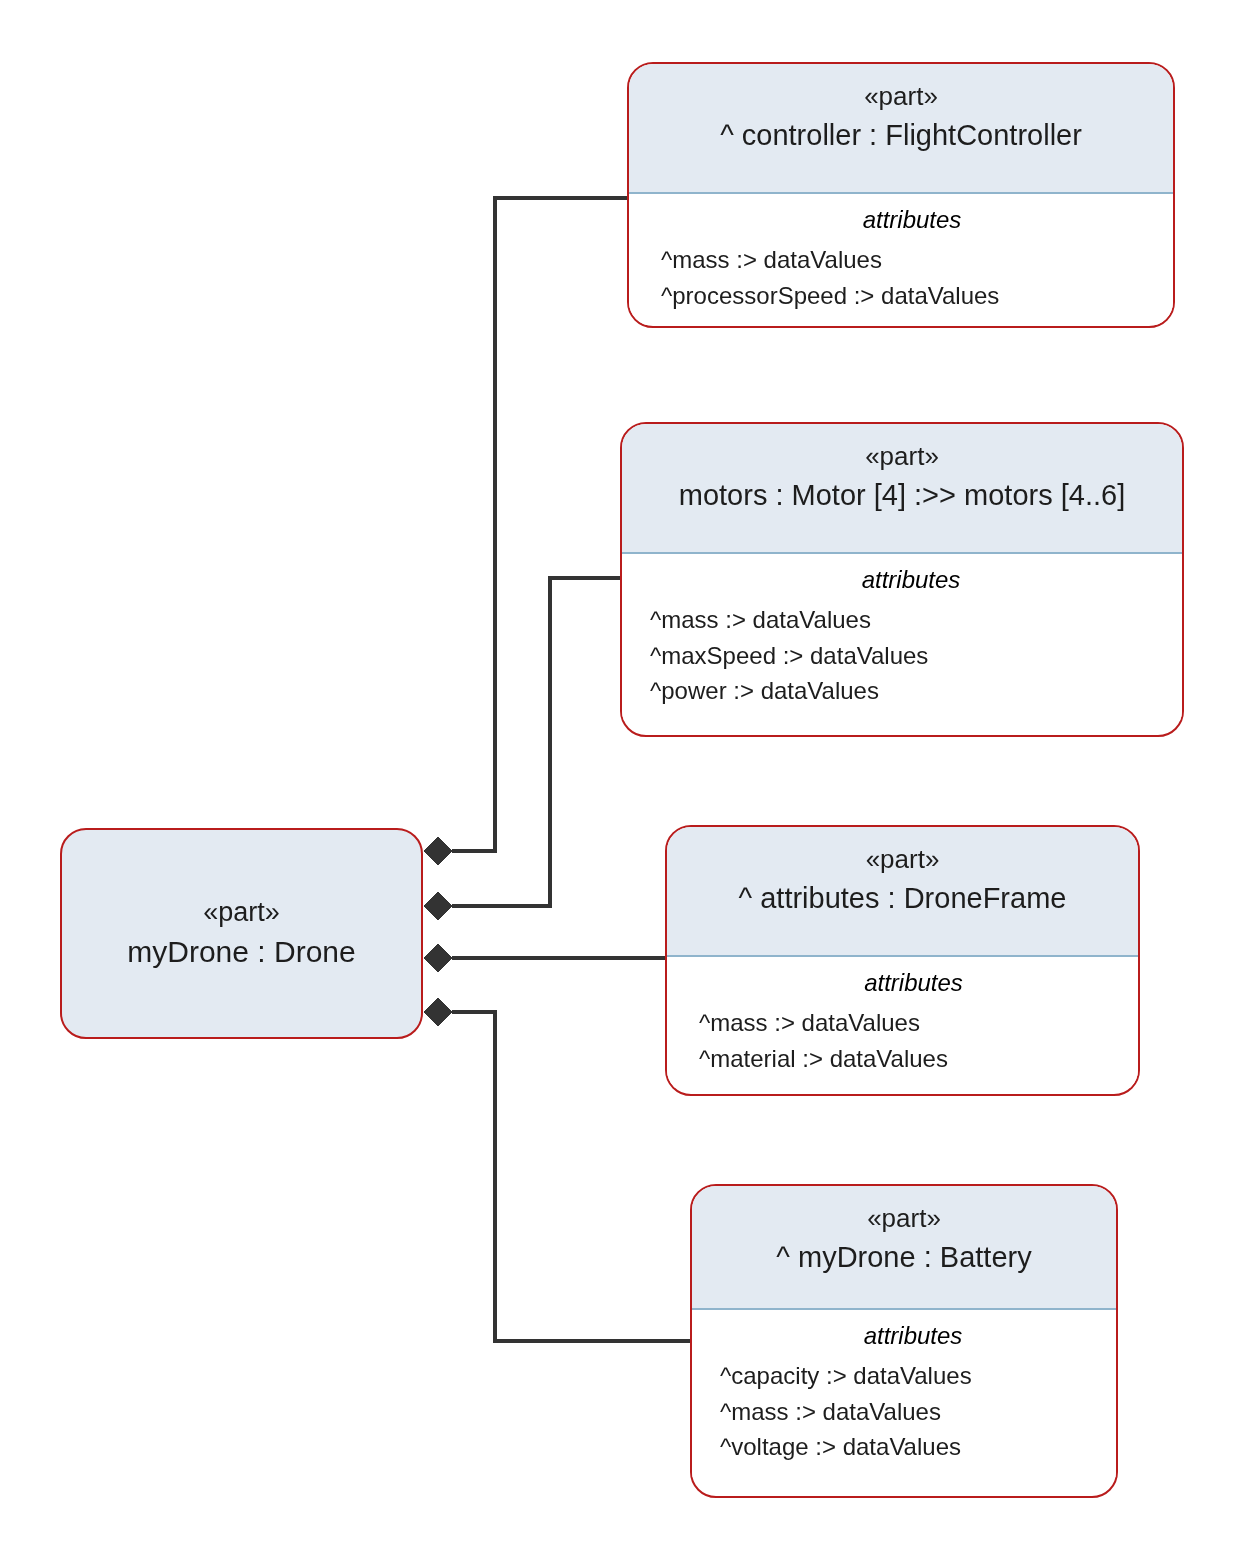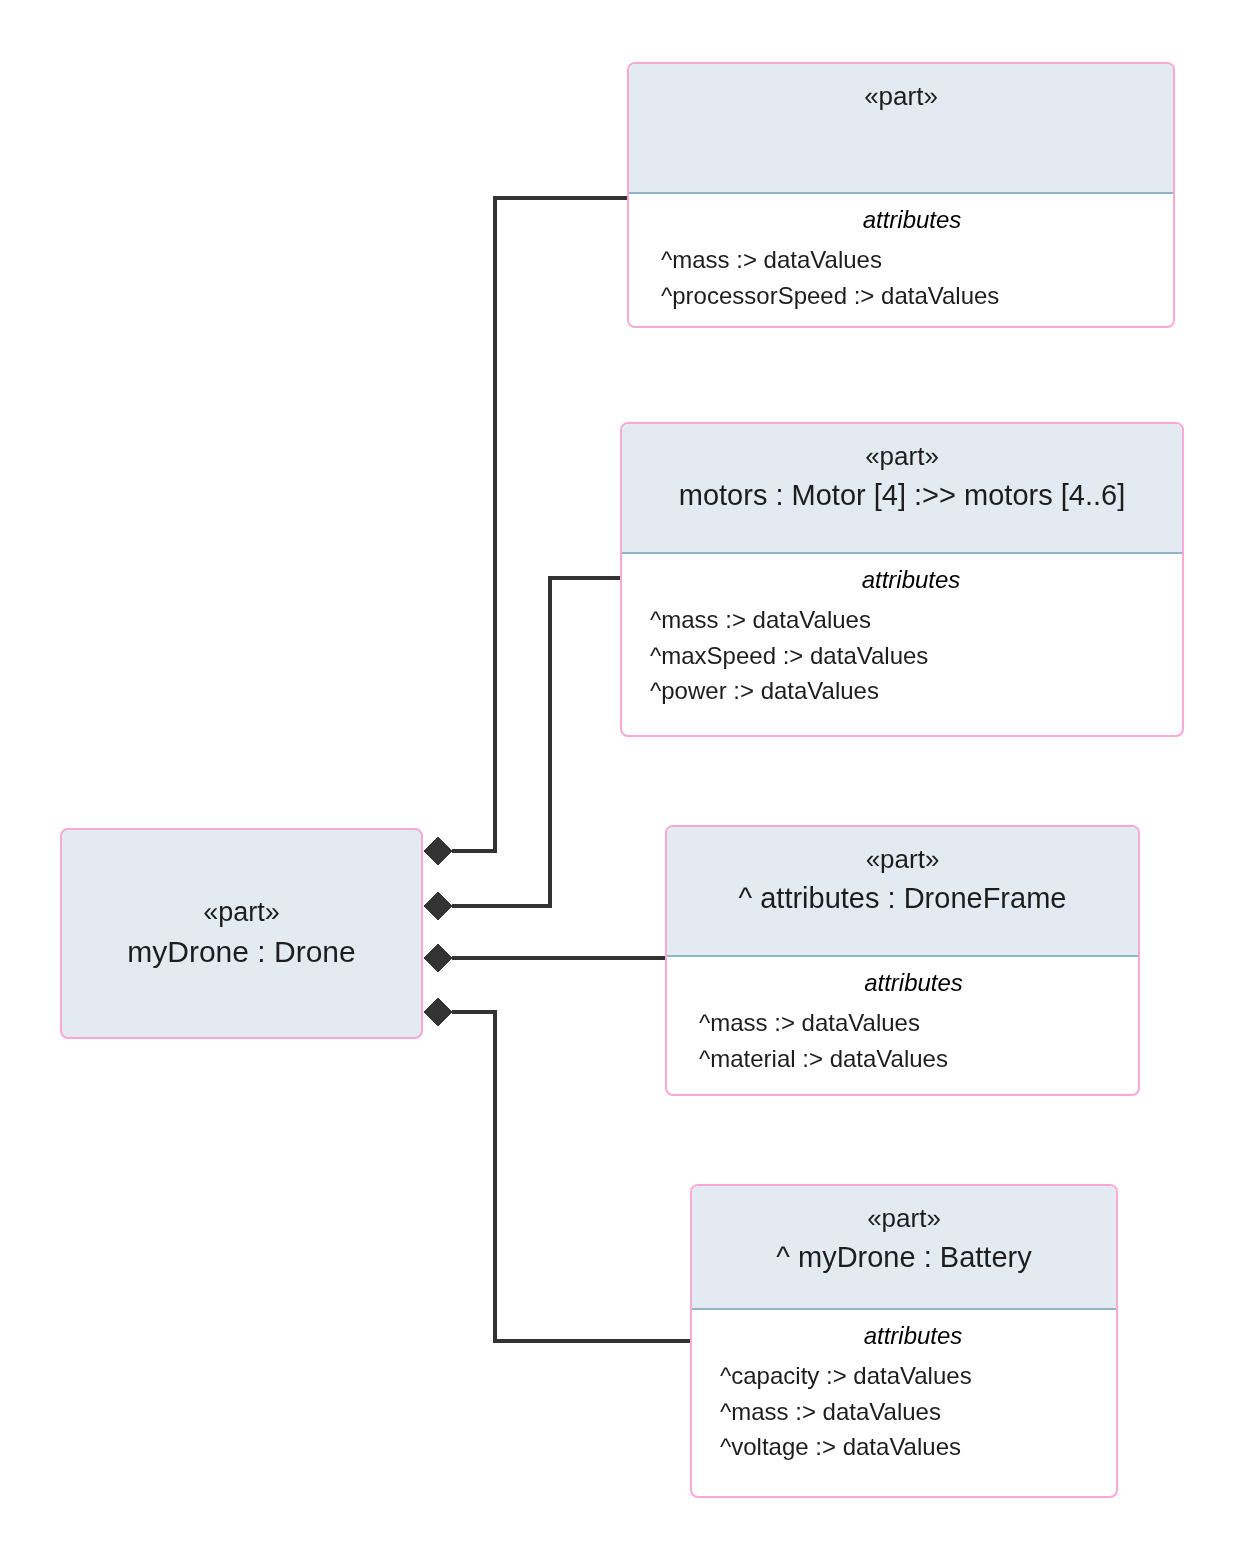--- a/index.html
+++ b/index.html
@@ -25,22 +25,22 @@
     left: 0;
     top: 0;
     width: 1245px;
     height: 1560px;
     pointer-events: none;
   }
   
   .node {
     position: absolute;
     box-sizing: border-box;
-    border: 2px solid #f9a8d4;
-    border-radius: 8px;
+    border: 2px solid #b91c1c;
+    border-radius: 26px;
     background: #ffffff;
     overflow: hidden;
   }
   .node.plain {
     background: #e3eaf2;
     display: flex;
     flex-direction: column;
     align-items: center;
     justify-content: center;
   }
@@ -132,20 +132,21 @@
   </svg>
 
   <div class="node plain" id="node-mydrone">
     <div class="stereotype">«part»</div>
     <div class="node-title">myDrone : Drone</div>
   </div>
 
   <div class="node" id="node-controller">
     <div class="node-header">
       <div class="stereotype">«part»</div>
+      <div class="node-title">^ controller : FlightController</div>
     </div>
     <div class="node-body">
       <div class="compartment-label">attributes</div>
       <div class="attr">^mass :&gt; dataValues</div>
       <div class="attr">^processorSpeed :&gt; dataValues</div>
     </div>
   </div>
 
   <div class="node" id="node-motors">
     <div class="node-header">

